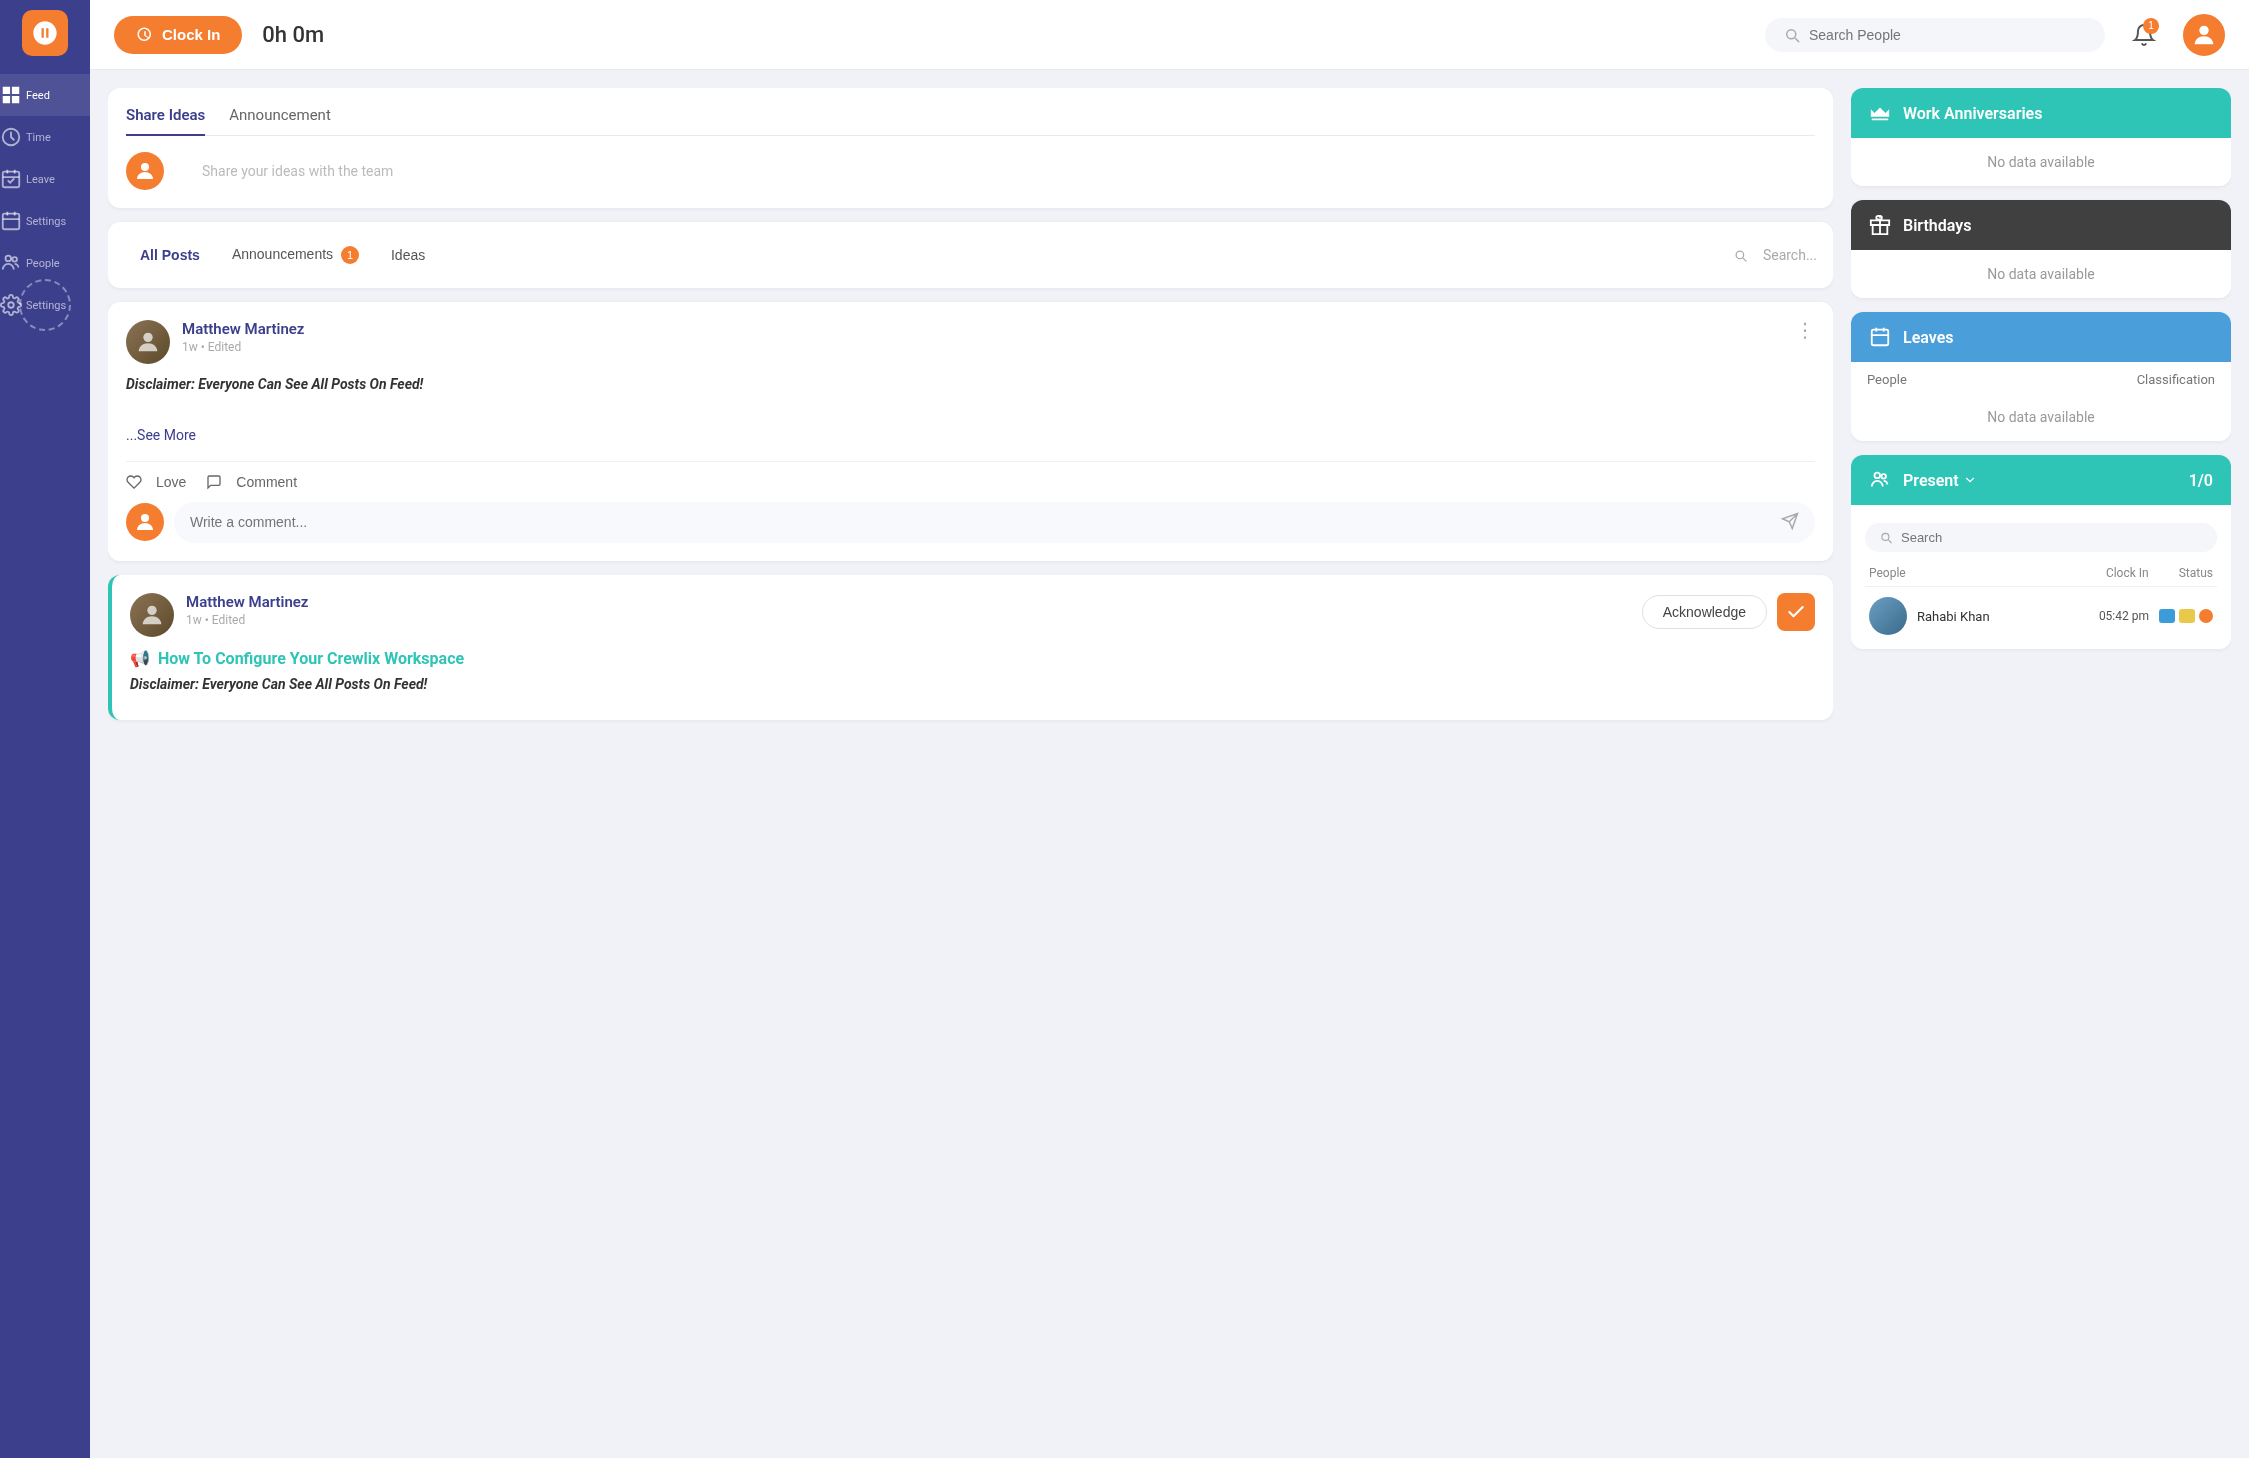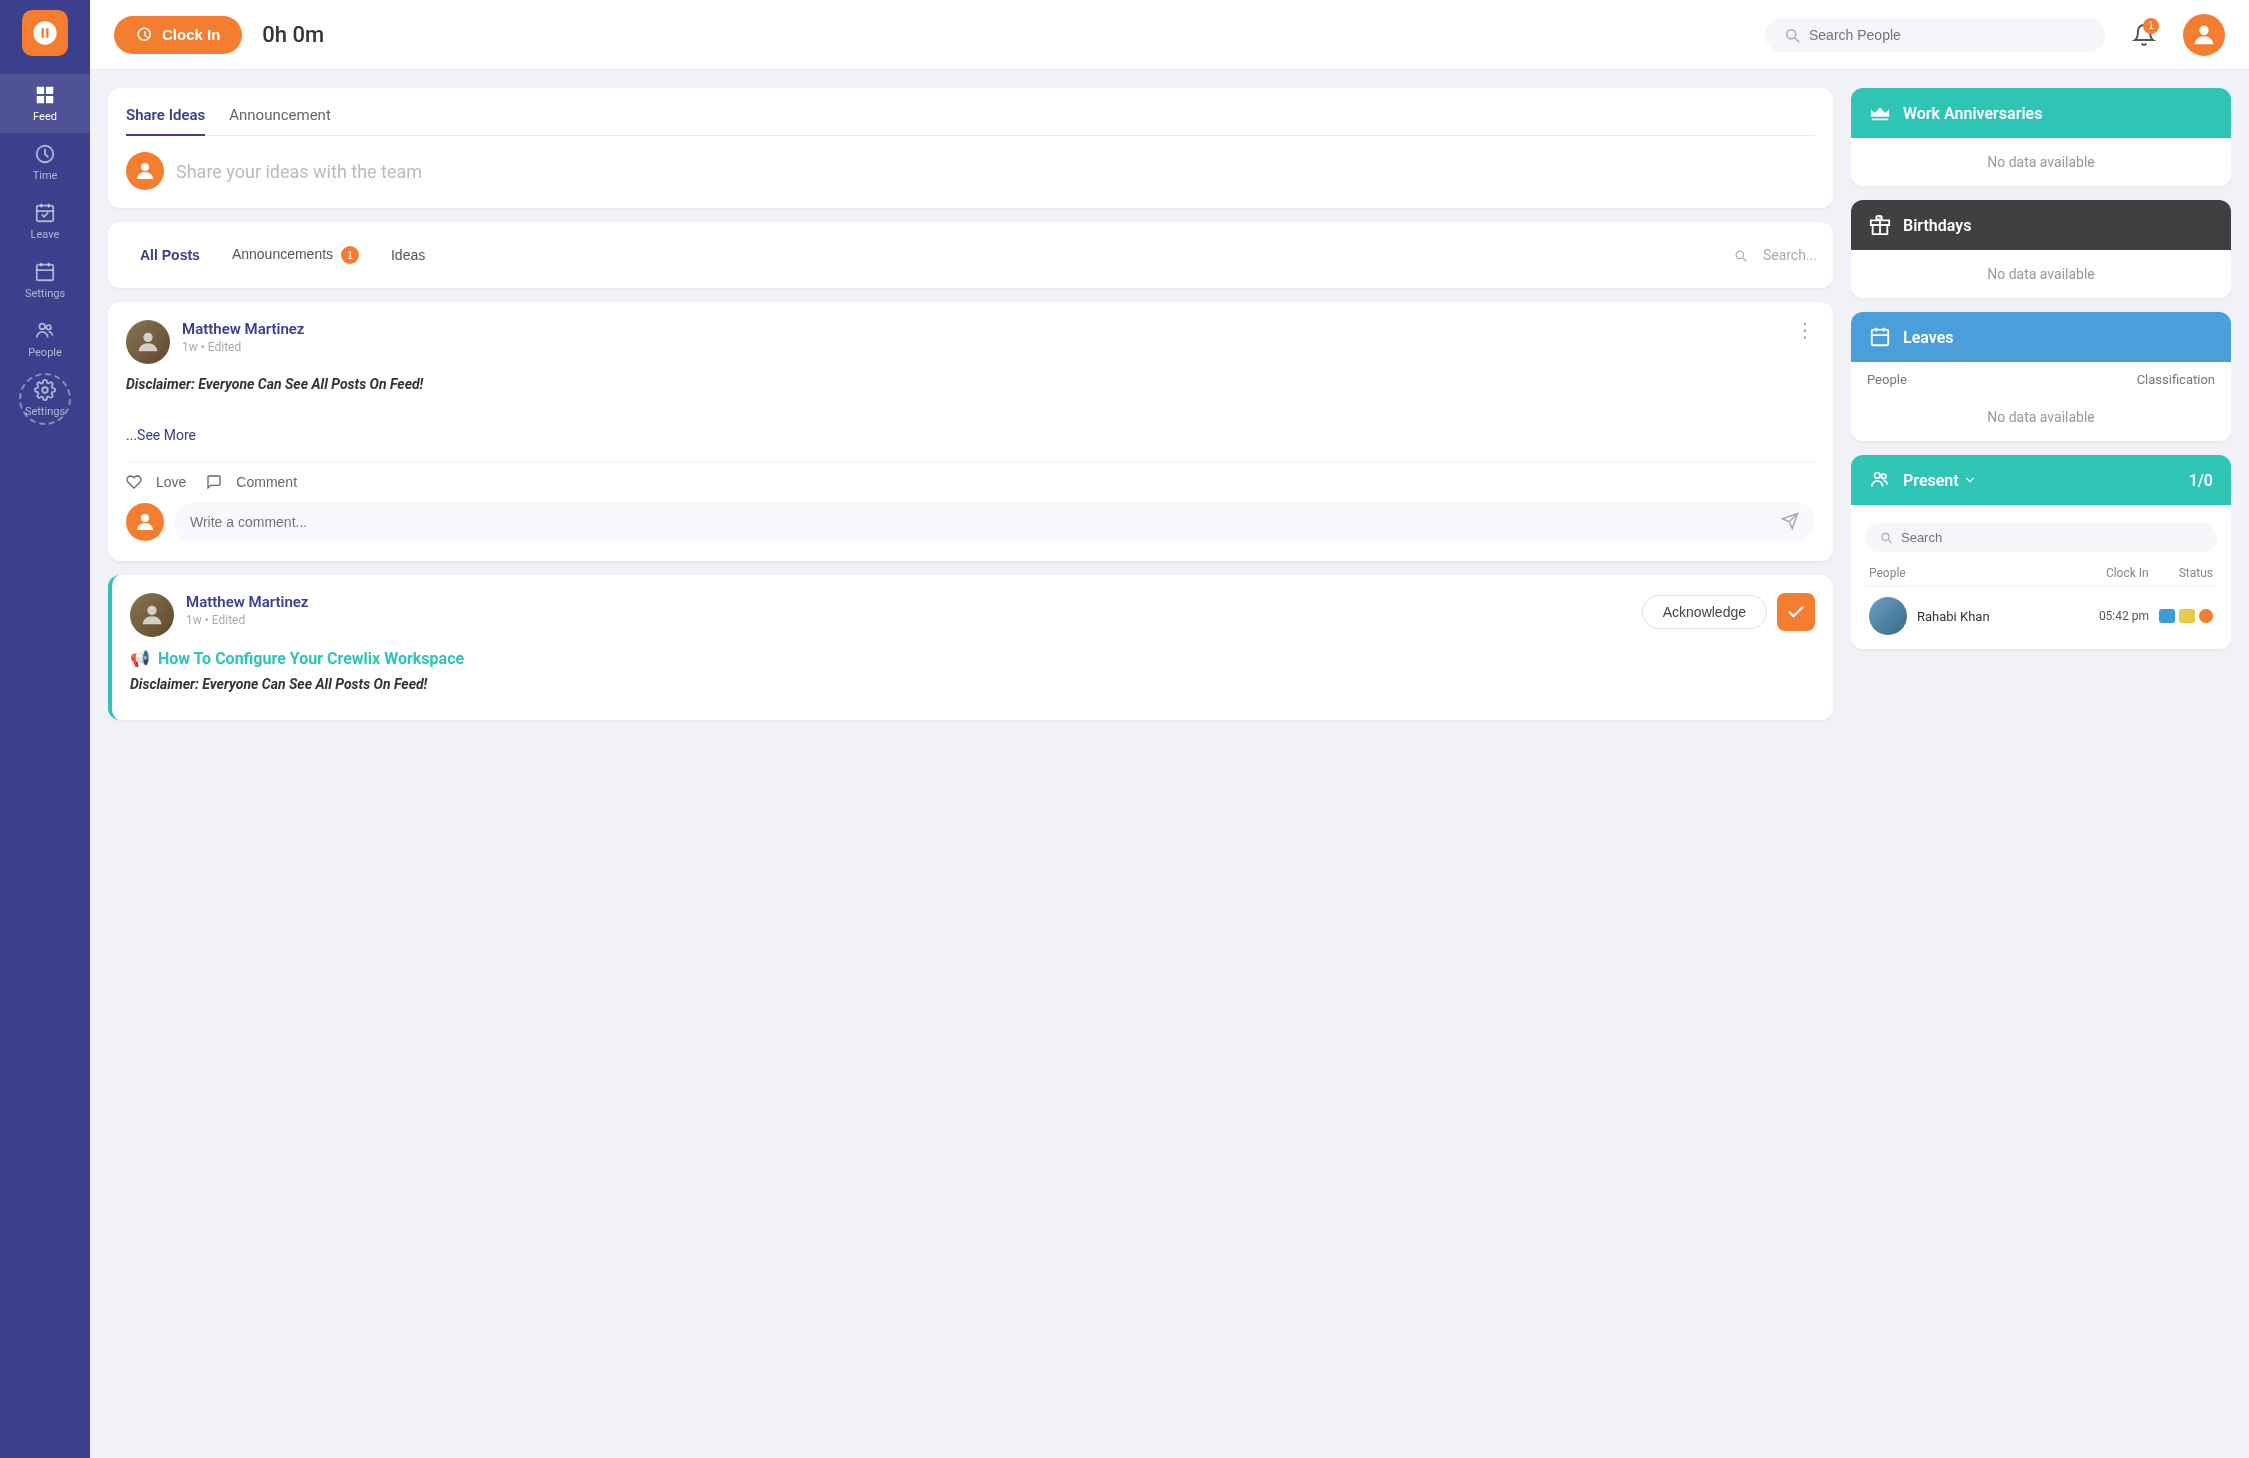--- a/index.html
+++ b/index.html
@@ -18,21 +18,21 @@
     .sidebar-logo {
       width: 46px; height: 46px;
       background: #f47d30;
       border-radius: 10px;
       display: flex; align-items: center; justify-content: center;
       margin-bottom: 18px;
       cursor: pointer;
     }
     .sidebar-logo svg { width: 28px; height: 28px; fill: white; }
     .sidebar-item {
-      display: flex; flex-direction: column; align-items: center;
+      display: flex; flex-direction: row; align-items: center;
       width: 100%; padding: 10px 0;
       color: rgba(255,255,255,0.6);
       cursor: pointer;
       font-size: 11px;
       gap: 4px;
       position: relative;
     }
     .sidebar-item.active { color: white; background: rgba(255,255,255,0.1); }
     .sidebar-item svg { width: 22px; height: 22px; }
     .sidebar-item-label { font-size: 11px; }
@@ -190,21 +190,21 @@
       gap: 12px;
     }
     .user-avatar-sm {
       width: 38px; height: 38px;
       border-radius: 50%;
       background: #f47d30;
       display: flex; align-items: center; justify-content: center;
       flex-shrink: 0;
     }
     .user-avatar-sm svg { width: 24px; height: 24px; fill: white; }
-    .share-placeholder { color: #bbb; font-size: 18px; }
+    .share-placeholder { color: #bbb; font-size: 14px; margin-left: 26px; }
 
     
     .filter-bar {
       display: flex;
       align-items: center;
       gap: 0;
       padding: 10px 0;
     }
     .filter-btn {
       background: none; border: none;

